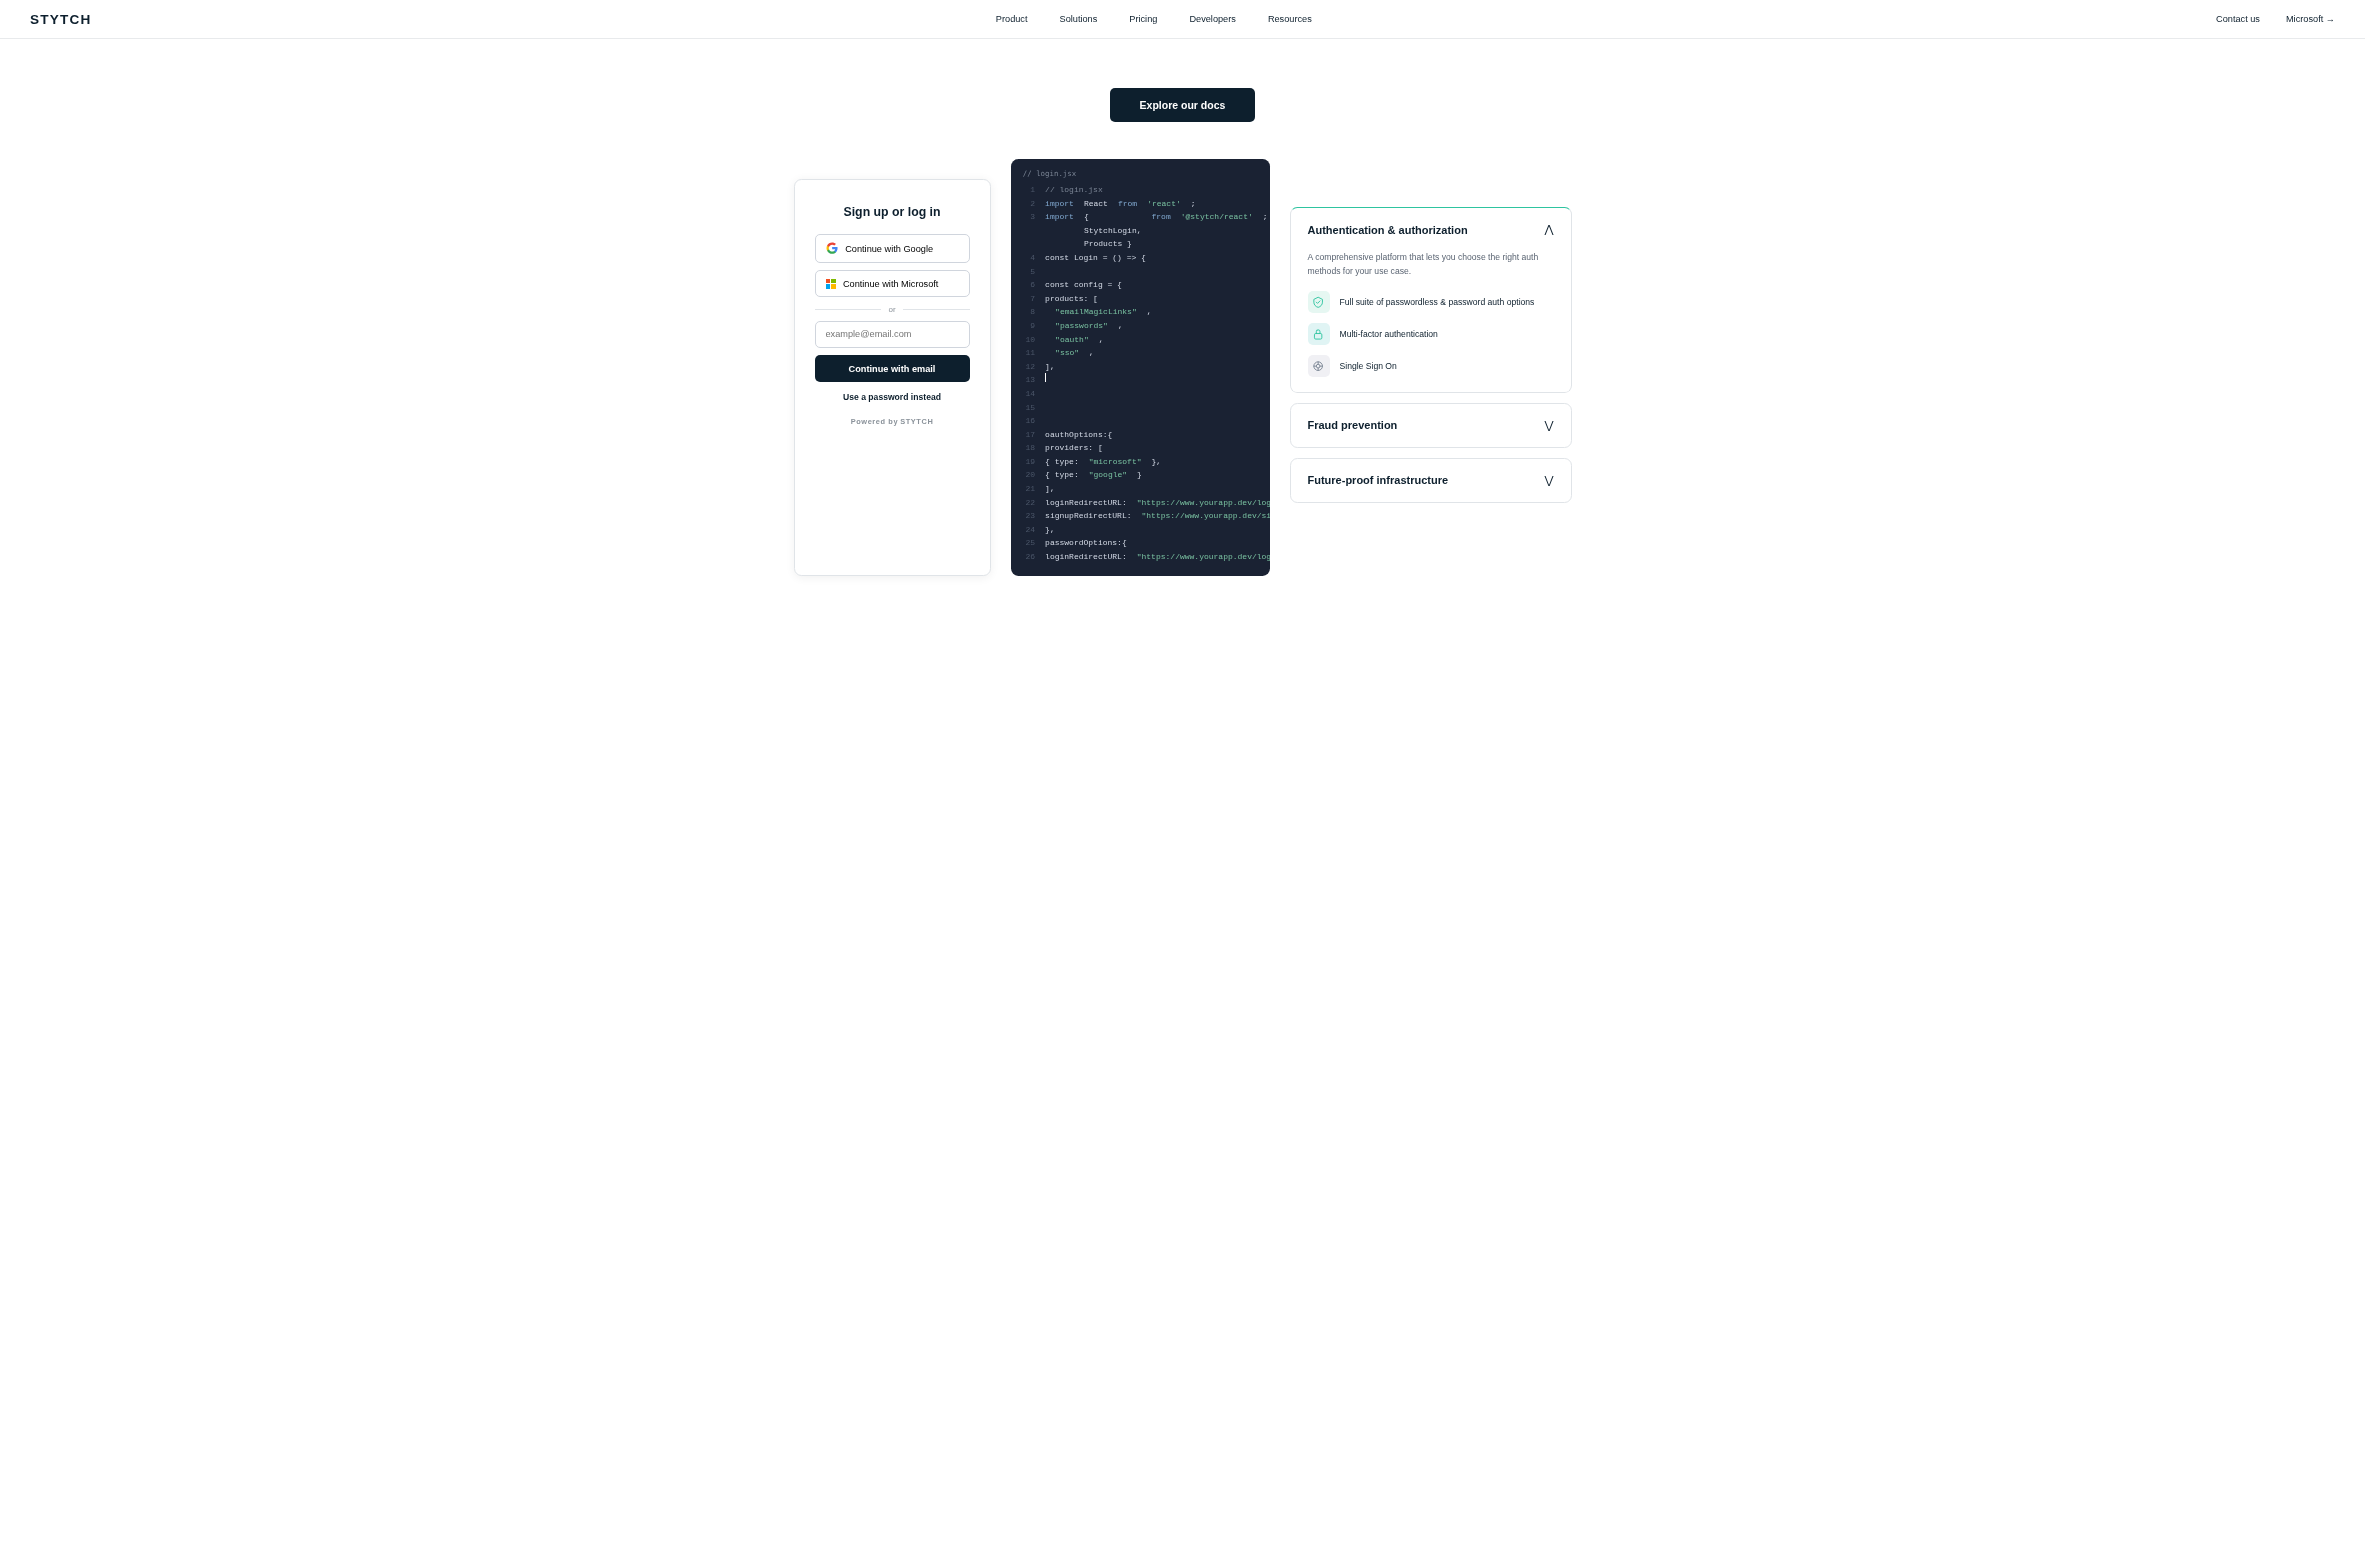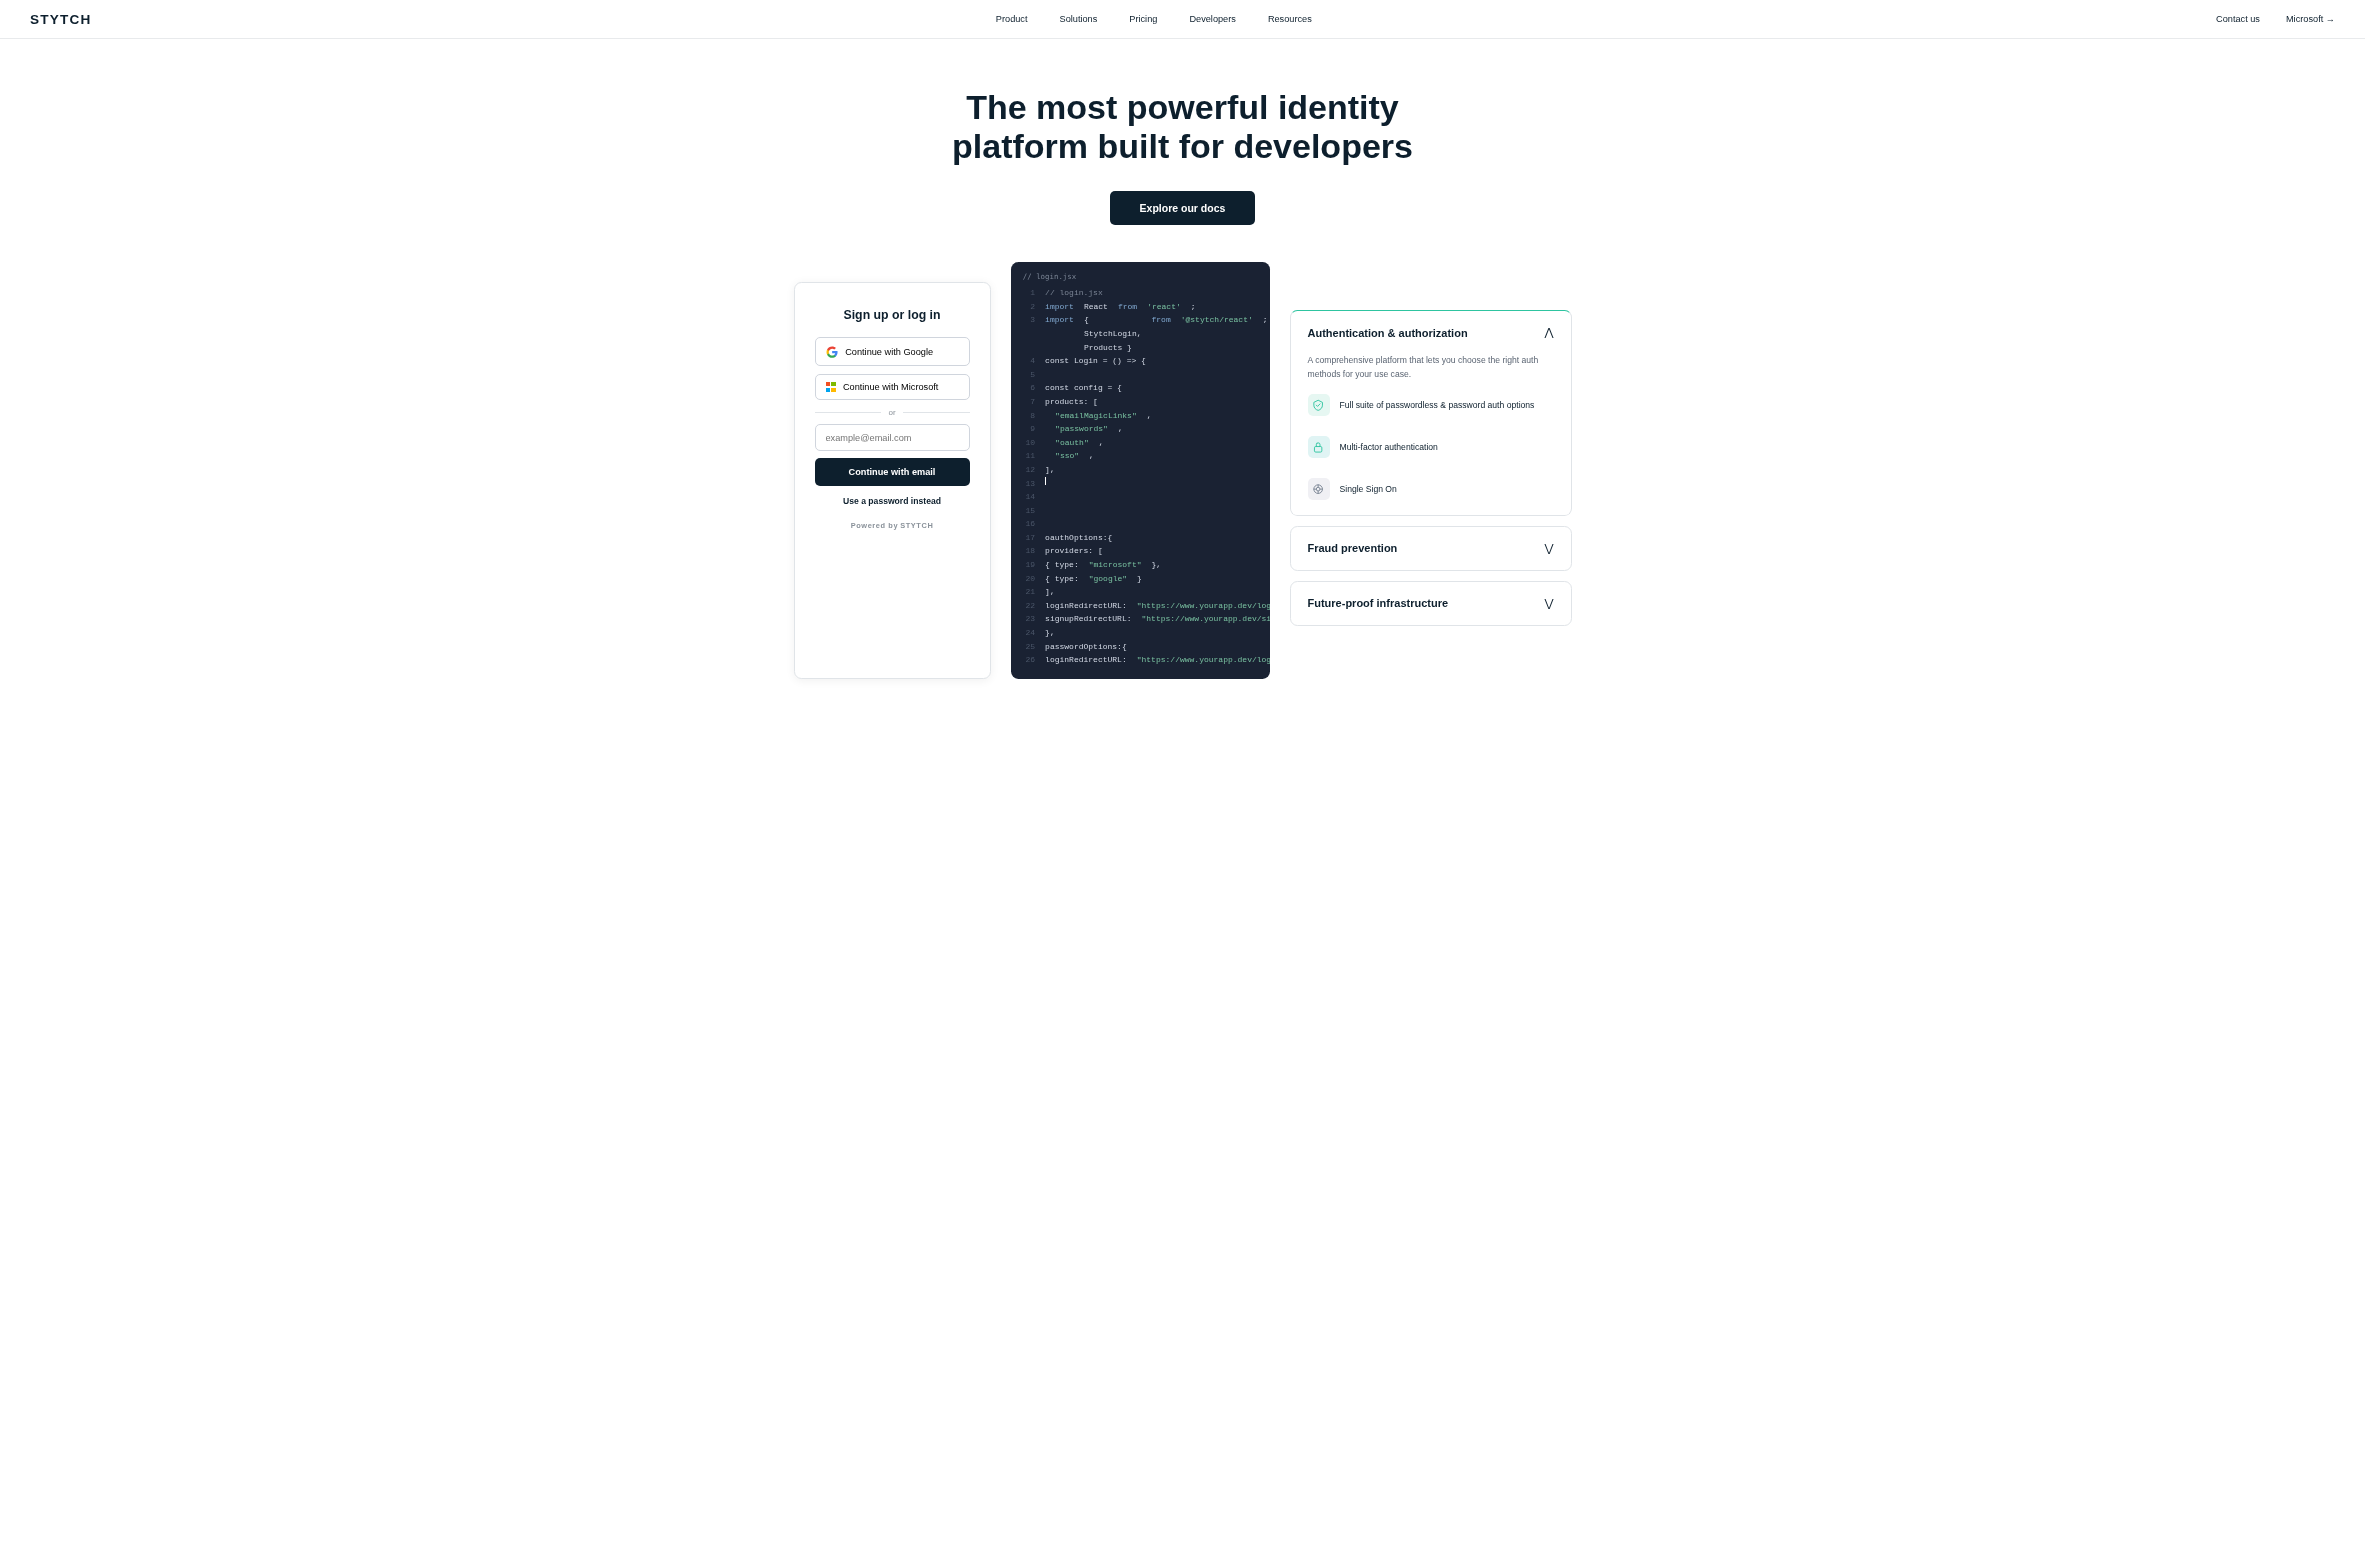--- a/index.html
+++ b/index.html
@@ -81,21 +81,21 @@
     .feature-section { border: 0.6px solid #e0e4e8; border-radius: 7.4px; margin-bottom: 10px; overflow: hidden; }
     .feature-section.open { border-top: 1.8px solid #2ec4a0; margin-top: 48px; }
     .feature-header {
       display: flex; justify-content: space-between; align-items: center;
       padding: 15px 17px; cursor: pointer;
     }
     .feature-header h3 { font-size: 11px; font-weight: 700; }
     .feature-chevron { font-size: 11px; color: #0d1f2d; }
     .feature-body { padding: 0 17px 15px; }
     .feature-desc { font-size: 8.6px; color: #5a6472; margin-bottom: 12.3px; line-height: 1.6; }
-    .feature-items { display: flex; flex-direction: column; gap: 20px; }
+    .feature-items { display: flex; flex-direction: column; gap: 10px; }
     .feature-item { display: flex; align-items: center; gap: 10px; }
     .feature-icon-wrap {
       width: 22px; height: 22px; border-radius: 5px; display: flex; align-items: center; justify-content: center;
       flex-shrink: 0;
     }
     .icon-green { background: #e6f7f2; }
     .icon-teal { background: #e0f4f4; }
     .icon-gray { background: #f0f0f4; }
     .feature-item-text { font-size: 8.6px; font-weight: 500; }
     
@@ -117,21 +117,20 @@
     <a>Developers</a>
     <a>Resources</a>
   </div>
   <div class="nav-right">
     <a>Contact us</a>
     <a class="nav-dashboard">Microsoft →</a>
   </div>
 </nav>
 
 <section class="hero">
-  <h1>The most powerful identity platform built for developers</h1>
   <button class="hero-btn">Explore our docs</button>
 </section>
 
 <div class="main-content">
 
   <div class="login-card">
     <h2>Sign up or log in</h2>
 
     <button class="social-btn">
       <svg class="social-icon" viewBox="0 0 24 24">

